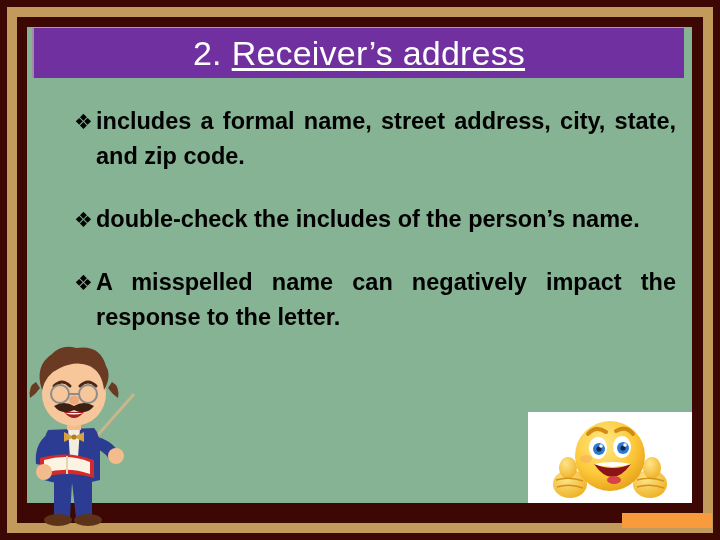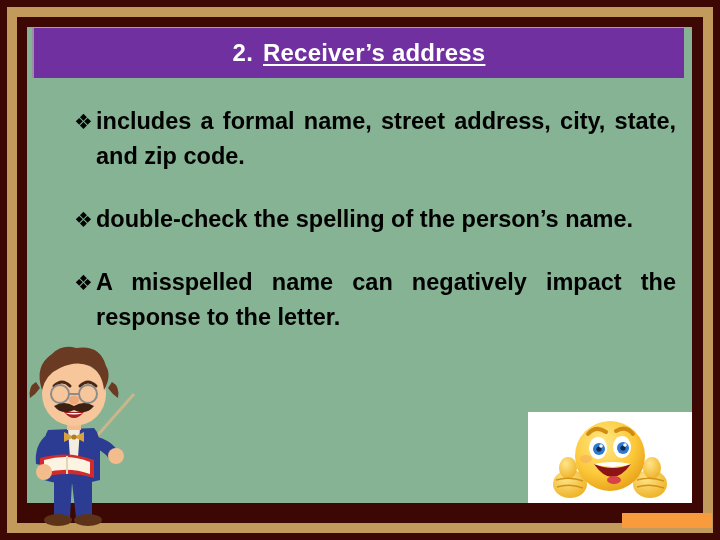--- a/index.html
+++ b/index.html
@@ -51,22 +51,22 @@
     height: 50px;
     background: #7030A0;
     border-left: 2px solid #9B8FA6;
     box-sizing: border-box;
     display: flex;
     align-items: center;
     justify-content: center;
   }
   .title-text {
     color: #FFFFFF;
-    font-size: 24px;
-    font-weight: bold;
+    font-size: 34px;
+    font-weight: normal;
     letter-spacing: 0.2px;
     white-space: nowrap;
   }
   .title-num { margin-right: 10px; }
   .title-main { text-decoration: underline; text-underline-offset: 3px; }
 
   
   .content {
     position: absolute;
     left: 96px;
@@ -145,21 +145,21 @@
 
   <div class="content">
 
     <div class="bullet">
       <span class="bullet-marker">❖</span>
       <span class="btxt">includes a formal name, street address, city, state, and zip code.</span>
     </div>
 
     <div class="bullet">
       <span class="bullet-marker">❖</span>
-      <span class="btxt">double-check the spelling of the person’s name.</span>
+      <span class="btxt">double-check the includes of the person’s name.</span>
     </div>
 
     <div class="bullet">
       <span class="bullet-marker">❖</span>
       <span class="btxt">A misspelled name can negatively impact the response to the letter.</span>
     </div>
 
   </div>
 
   <div class="prof">

